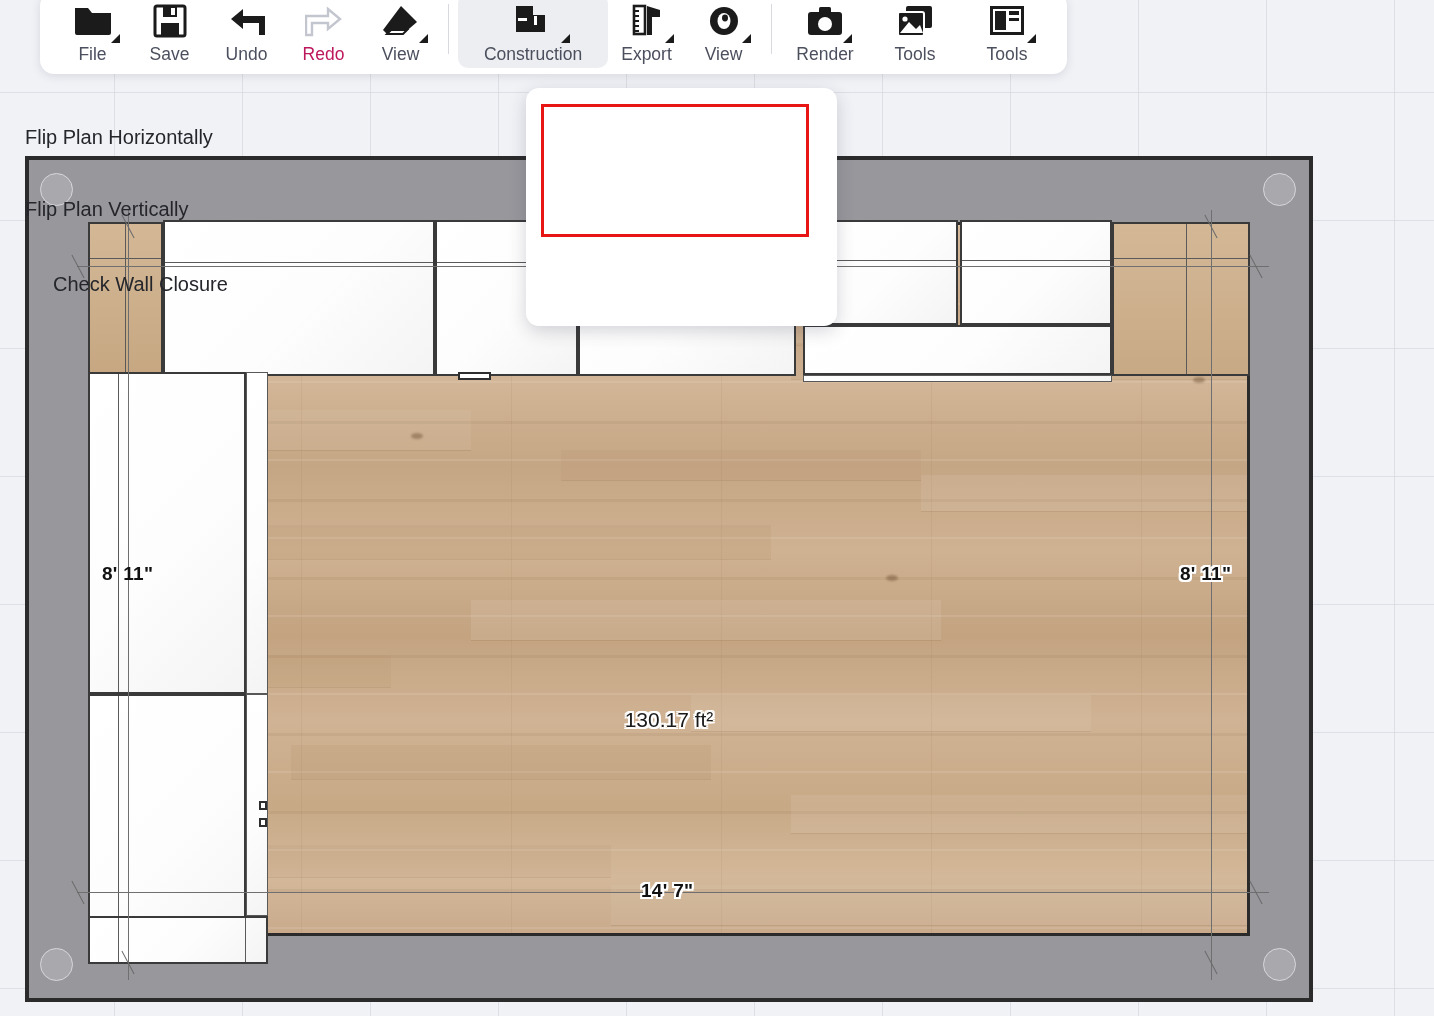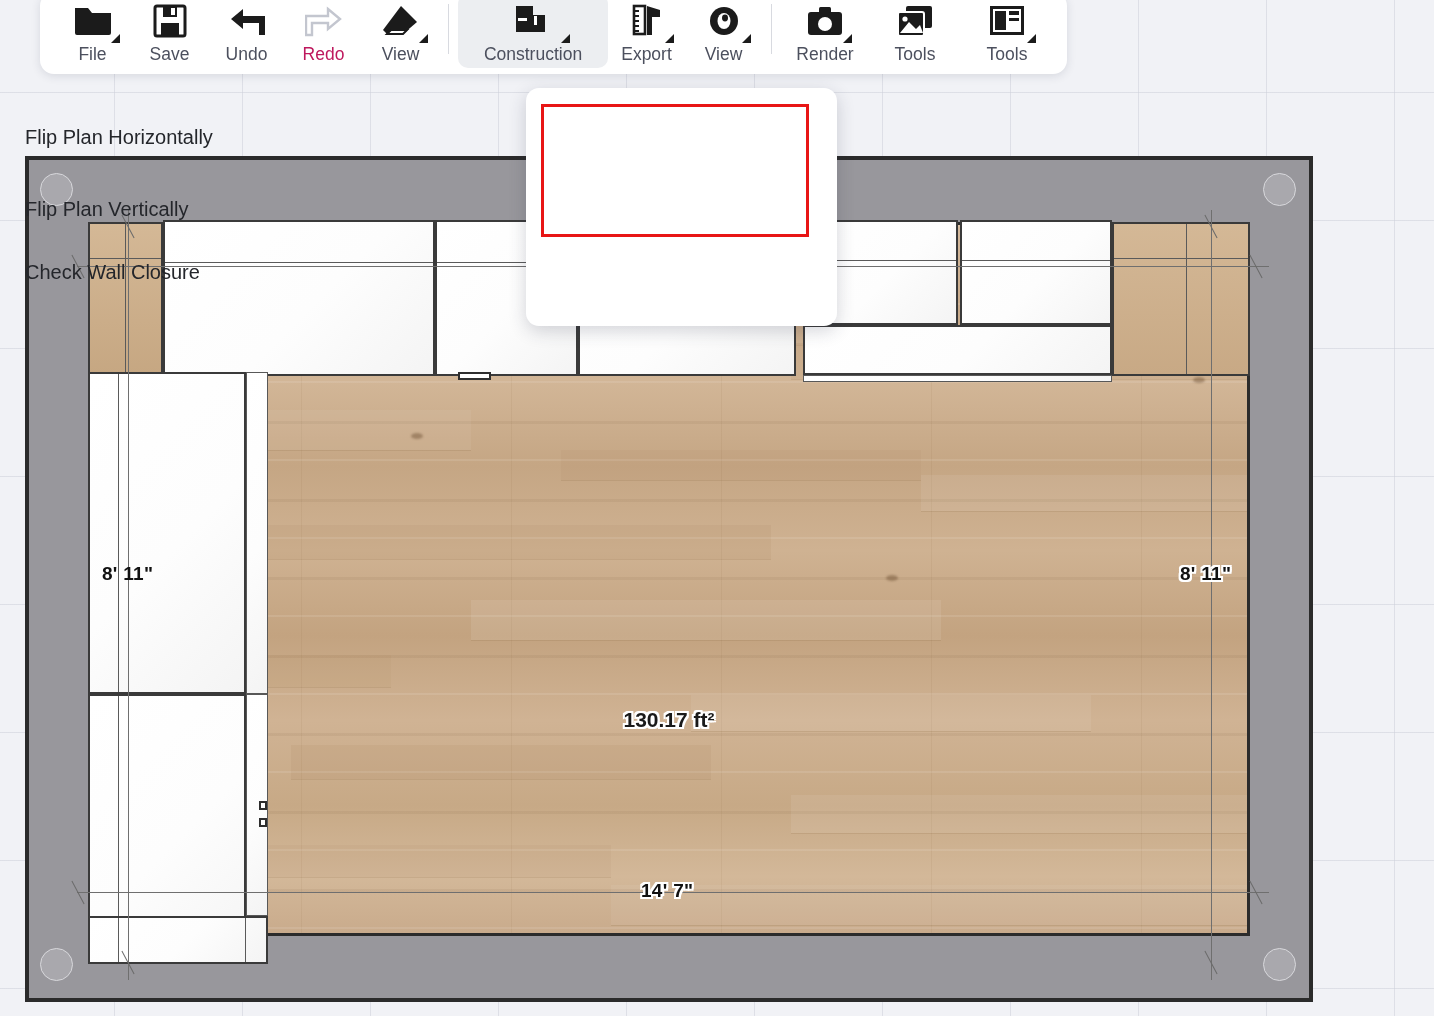--- a/index.html
+++ b/index.html
@@ -107,21 +107,21 @@
   #room-label{
     position:absolute;left:0;top:542px;width:1288px;text-align:center;
     pointer-events:none;
   }
   #room-label .rname{
     display:block;font-size:24px;font-weight:700;color:#1a1a1a;
     text-shadow:-2px -2px 0 #fff,2px -2px 0 #fff,-2px 2px 0 #fff,2px 2px 0 #fff,
                 0 -2px 0 #fff,0 2px 0 #fff,-2px 0 0 #fff,2px 0 0 #fff;
   }
   #room-label .rarea{
-    display:block;margin-top:10px;font-size:21px;font-weight:700;color:#1a1a1a;
+    display:block;margin-top:10px;font-size:21px;font-weight:400;color:#1a1a1a;
     text-shadow:-2px -2px 0 #fff,2px -2px 0 #fff,-2px 2px 0 #fff,2px 2px 0 #fff,
                 0 -2px 0 #fff,0 2px 0 #fff,-2px 0 0 #fff,2px 0 0 #fff;
   }
 
   
   #toolbar{
     position:absolute;left:40px;top:-8px;height:82px;
     background:#ffffff;
     border-radius:14px;
     box-shadow:0 2px 10px rgba(40,45,70,.13);
@@ -174,21 +174,21 @@
   }
   .menu-item{
     position:absolute;left:0;width:311px;height:40px;
     display:flex;align-items:center;
     padding-left:25px;box-sizing:border-box;
     font-size:20px;color:#24262b;
     cursor:pointer;
   }
   .mi-0{top:117px;}
   .mi-1{top:189px;}
-  .mi-2{top:252px;}
+  .mi-2{top:264px;margin-left:28px;}
   .menu-sep{
     position:absolute;left:541px;top:242px;width:268px;height:3px;
     background:#eceef2;border-radius:2px;
   }
 </style>
 </head>
 <body>
 
 <div id="canvas">
 

